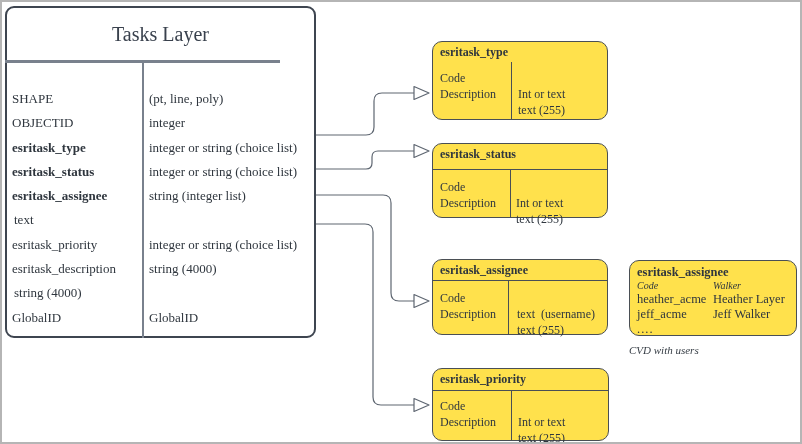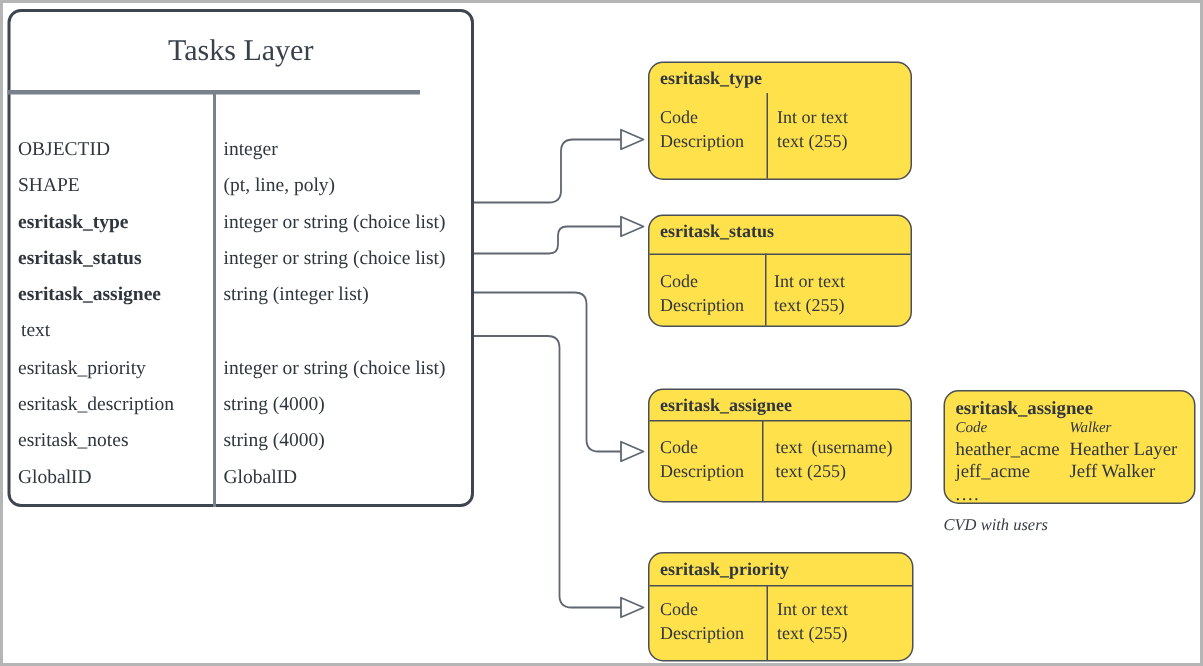--- a/index.html
+++ b/index.html
@@ -27,21 +27,21 @@
   
   .dbox{
     position:absolute;box-sizing:border-box;background:#ffe14c;
     border:1.5px solid #4a4f55;border-radius:10px;font-size:12px;
   }
   .dbox-title{position:absolute;left:7px;top:0;height:21px;line-height:21px;font-weight:bold;white-space:nowrap;}
   .hdiv{position:absolute;left:0;right:0;height:1.3px;background:#4a4f55;}
   .vdiv{position:absolute;width:1.3px;background:#4a4f55;bottom:0;}
   .dbody{position:absolute;left:0;right:0;line-height:16px;white-space:pre-wrap;}
   .dcell-l{position:absolute;left:7px;top:0;}
-  .dcell-r{position:absolute;top:0;}
+  .dcell-r{position:absolute;top:16px;}
   .box-type{left:430px;top:39px;width:176px;height:79px;}
   .box-type .vdiv{left:78px;top:20px;}
   .box-type .dbody{top:28px;}
   .box-type .dcell-r{left:85px;}
   .box-status{left:430px;top:141px;width:176px;height:75px;}
   .box-status .hdiv{top:25px;}
   .box-status .vdiv{left:77px;top:25px;}
   .box-status .dbody{top:35px;}
   .box-status .dcell-r{left:83px;}
   .box-assignee{left:430px;top:257px;width:176px;height:76px;}
@@ -90,26 +90,26 @@
     <path d="M 314 222 H 363 Q 371 222 371 230 V 395 Q 371 403 379 403 H 412"></path>
     <polygon points="412,396.5 427,403 412,409.5"></polygon>
   </svg>
 
   <div class="main-table">
     <div class="mt-title">Tasks Layer</div>
     <div class="mt-title-line"></div>
     <div class="mt-vline"></div>
     <div class="mt-rows">
       <div class="mt-row">
+          <div class="mt-name">SHAPE</div>
+          <div class="mt-type">(pt, line, poly)</div>
+        </div>
+      <div class="mt-row">
           <div class="mt-name">OBJECTID</div>
           <div class="mt-type">integer</div>
-        </div>
-      <div class="mt-row">
-          <div class="mt-name">SHAPE</div>
-          <div class="mt-type">(pt, line, poly)</div>
         </div>
       <div class="mt-row bold">
           <div class="mt-name">esritask_type</div>
           <div class="mt-type">integer or string (choice list)</div>
         </div>
       <div class="mt-row bold">
           <div class="mt-name">esritask_status</div>
           <div class="mt-type">integer or string (choice list)</div>
         </div>
       <div class="mt-row bold">
@@ -121,21 +121,20 @@
         </div>
       <div class="mt-row">
           <div class="mt-name">esritask_priority</div>
           <div class="mt-type">integer or string (choice list)</div>
         </div>
       <div class="mt-row">
           <div class="mt-name">esritask_description</div>
           <div class="mt-type">string (4000)</div>
         </div>
       <div class="mt-row">
-          <div class="mt-name">esritask_notes</div>
           <div class="mt-type">string (4000)</div>
         </div>
       <div class="mt-row">
           <div class="mt-name">GlobalID</div>
           <div class="mt-type">GlobalID</div>
         </div>
     </div>
   </div>
 
   <div class="dbox box-type">

